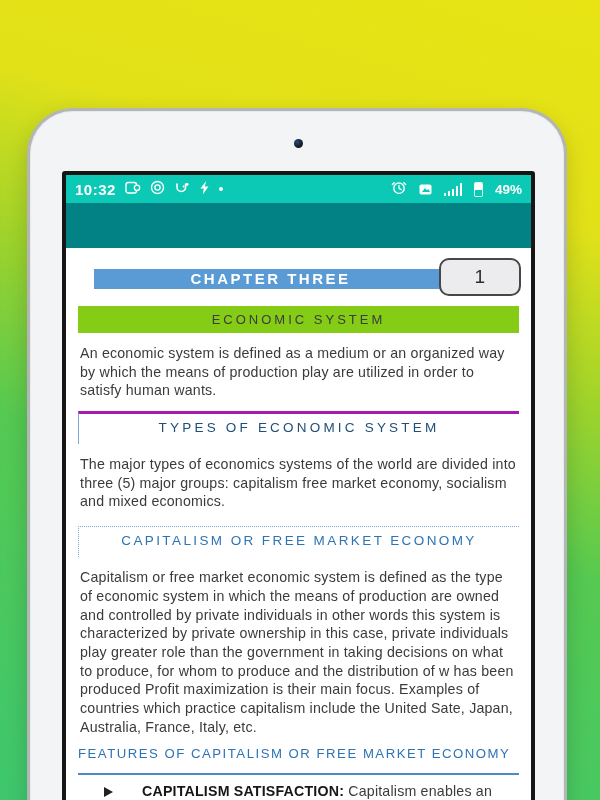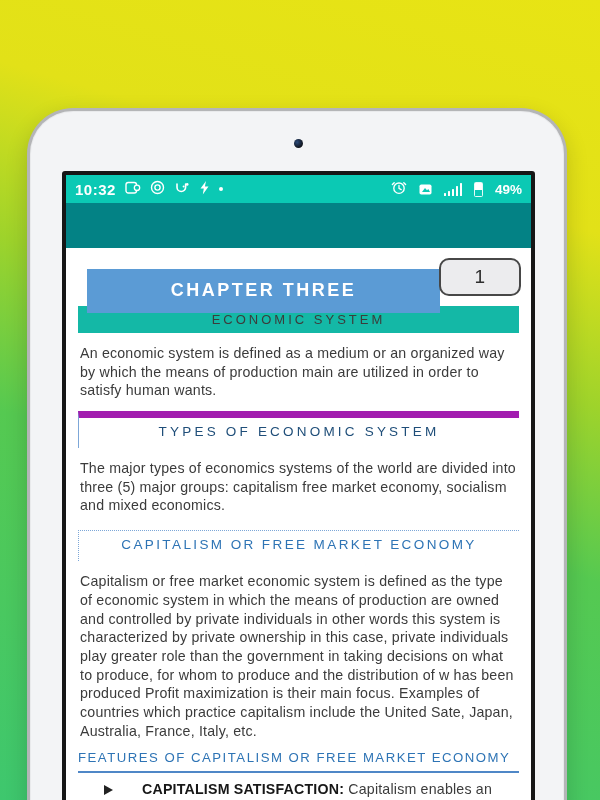--- a/index.html
+++ b/index.html
@@ -45,44 +45,44 @@
   .batt{width:9px;height:15px;border:1px solid rgba(255,255,255,.9);border-radius:1.5px;
     box-sizing:border-box;display:flex;flex-direction:column;}
   .batt .fill{height:55%;background:#fff;}
   
   .app-header{height:45px;background:#038285;}
   
   .page{padding:10px 12px 0;box-sizing:border-box;color:#3b3b3b;
     font-size:14.2px;line-height:1.32;letter-spacing:.2px;}
   .chapter-row{position:relative;height:39px;}
   .chapter-banner{
-    position:absolute;left:9px;top:11px;width:calc(100% - 88px);height:44px;
+    position:absolute;left:16px;top:11px;width:calc(100% - 88px);height:20px;
     background:#5b9bd5;color:#fff;display:flex;align-items:center;justify-content:center;
-    font-size:18px;font-weight:bold;letter-spacing:2.5px;
+    font-size:15px;font-weight:bold;letter-spacing:2.5px;
   }
   .page-tab{
     position:absolute;right:-2px;top:0;width:82px;height:38px;
     background:#ececee;border:2px solid #474747;border-radius:10px;
     box-sizing:border-box;display:flex;align-items:center;justify-content:center;
     font-size:19px;color:#2e2e2e;
   }
   .title-banner{
-    margin-top:9px;height:27px;background:#14b8a6;color:#3c3c3c;
+    margin-top:9px;height:27px;background:#84cc16;color:#3c3c3c;
     display:flex;align-items:center;justify-content:center;
     font-size:13px;letter-spacing:3px;
   }
   .para{margin:11px 2px 0;}
   .h-box{
     margin-top:11px;padding:5px 0 7px;text-align:center;
     font-size:13.5px;letter-spacing:3.2px;
   }
-  .h-types{border-top:7px solid #a21caf;border-left:1px solid #7da7d8;color:#1f4e79;}
+  .h-types{border-top:3px solid #a21caf;border-left:1px solid #7da7d8;color:#1f4e79;}
   .h-cap{border-top:1px dotted #7da7d8;border-left:1px dotted #7da7d8;color:#2e74b5;letter-spacing:2.4px;margin-top:15px;}
   .h-features{
-    margin-top:6px;padding:2px 0 5px;color:#2e74b5;font-size:13.2px;
+    margin-top:6px;padding:2px 0 11px;color:#2e74b5;font-size:13.2px;
     letter-spacing:1.5px;border-bottom:2px solid #4f87c7;white-space:nowrap;
   }
   .feature-list{margin-top:7px;}
   .f-item{display:flex;margin-bottom:1px;}
   .f-marker{flex:0 0 38px;margin-left:26px;padding-top:5px;}
   .tri{display:block;width:0;height:0;border-left:9px solid #222;
     border-top:5px solid transparent;border-bottom:5px solid transparent;}
   .f-text{flex:1;padding-right:2px;}
   .f-label{font-weight:bold;color:#171717;}
 </style>
@@ -155,21 +155,21 @@
 
     <div class="page">
 
       <div class="chapter-row">
         <div class="chapter-banner">CHAPTER THREE</div>
         <div class="page-tab">1</div>
       </div>
 
       <div class="title-banner">ECONOMIC SYSTEM</div>
 
-      <p class="para">An economic system is defined as a medium or an organized way by which the means of production main are utilized in order to satisfy human wants.</p>
+      <p class="para">An economic system is defined as a medium or an organized way by which the means of production play are utilized in order to satisfy human wants.</p>
 
       <div class="h-box h-types">TYPES OF ECONOMIC SYSTEM</div>
 
       <p class="para">The major types of economics systems of the world are divided into three (5) major groups: capitalism free market economy, socialism and mixed economics.</p>
 
       <div class="h-box h-cap">CAPITALISM OR FREE MARKET ECONOMY</div>
 
       <p class="para">Capitalism or free market economic system is defined as the type of economic system in which the means of production are owned and controlled by private individuals in other words this system is characterized by private ownership in this case, private individuals play greater role than the government in taking decisions on what to produce, for whom to produce and the distribution of w has been produced Profit maximization is their main focus. Examples of countries which practice capitalism include the United Sate, Japan, Australia, France, Italy, etc.</p>
 
       <div class="h-features">FEATURES OF CAPITALISM OR FREE MARKET ECONOMY</div>

